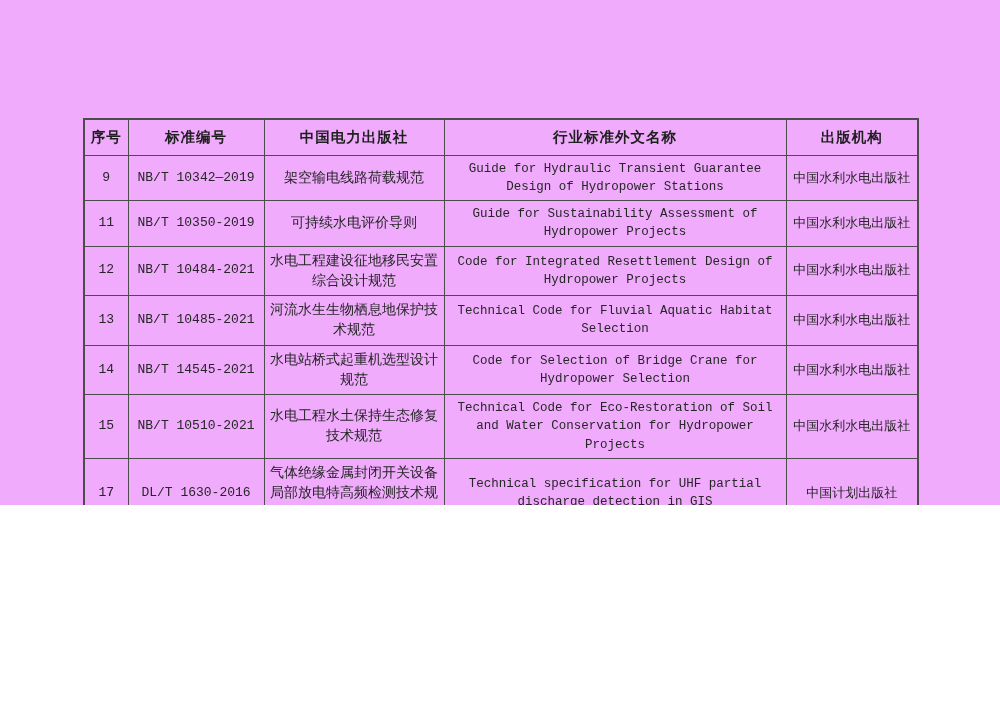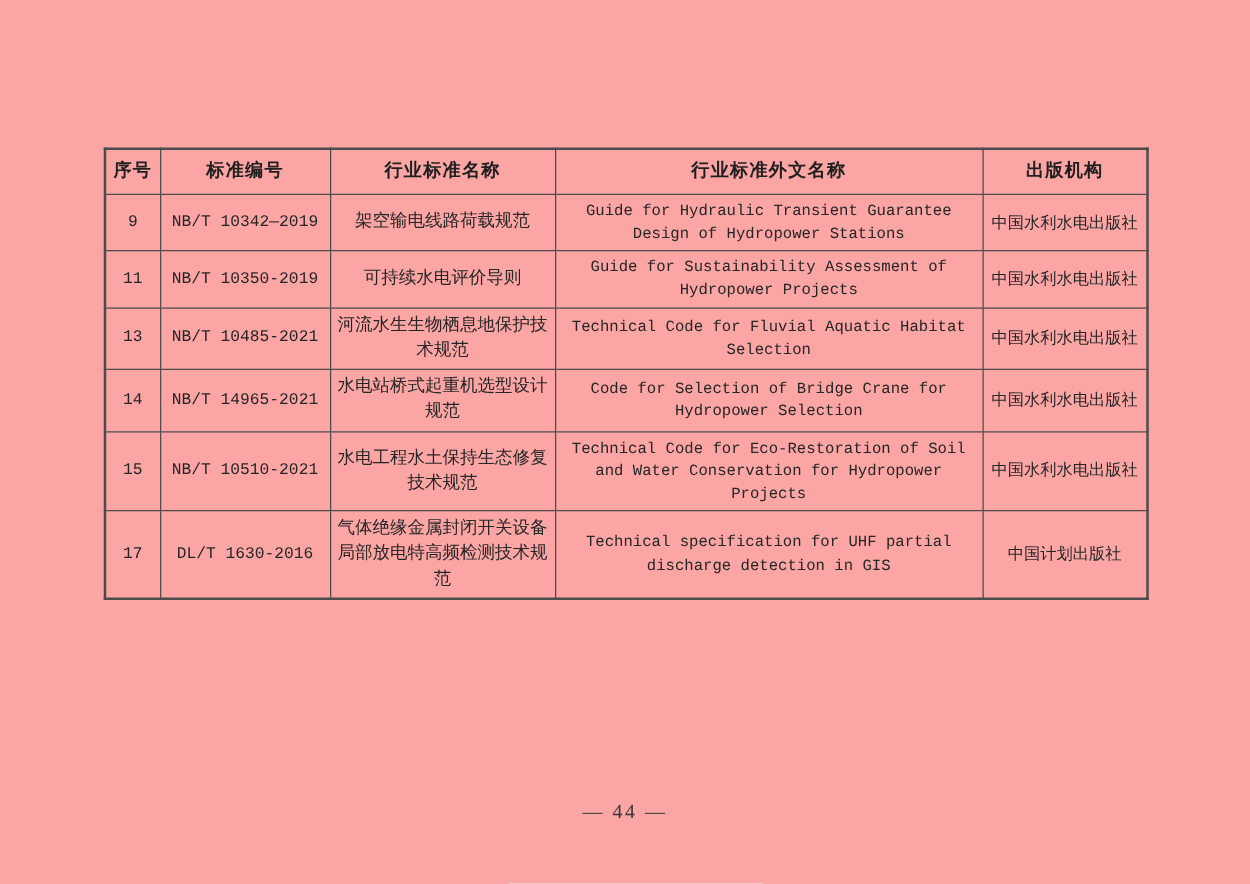--- a/index.html
+++ b/index.html
@@ -3,22 +3,22 @@
 <meta charset="utf-8">
 <style>
   html, body {
     margin: 0;
     padding: 0;
     background: #ffffff;
   }
   .page {
     position: relative;
     width: 1000px;
-    height: 707px;
-    background: #fca5a5;
+    height: 505px;
+    background: #f0abfc;
     font-family: "Liberation Serif", "DejaVu Serif", serif;
     color: #262626;
     overflow: hidden;
   }
   table.standards {
     position: absolute;
     left: 83px;
     top: 118px;
     width: 834px;
     border-collapse: collapse;
@@ -84,50 +84,57 @@
       <col style="width:44px">
       <col style="width:136px">
       <col style="width:180px">
       <col style="width:342px">
       <col style="width:132px">
     </colgroup>
     <thead>
       <tr>
         <th>序号</th>
         <th>标准编号</th>
-        <th>行业标准名称</th>
+        <th>中国电力出版社</th>
         <th>行业标准外文名称</th>
         <th>出版机构</th>
       </tr>
     </thead>
     <tbody>
         <tr>
       <td class="cell-no">9</td>
       <td class="cell-code">NB/T 10342—2019</td>
       <td class="cell-name-cn">架空输电线路荷载规范</td>
       <td class="cell-name-en">Guide for Hydraulic Transient Guarantee Design of Hydropower Stations</td>
       <td class="cell-publisher">中国水利水电出版社</td>
     </tr>
         <tr>
       <td class="cell-no">11</td>
       <td class="cell-code">NB/T 10350-2019</td>
       <td class="cell-name-cn">可持续水电评价导则</td>
       <td class="cell-name-en">Guide for Sustainability Assessment of Hydropower Projects</td>
       <td class="cell-publisher">中国水利水电出版社</td>
     </tr>
         <tr>
+      <td class="cell-no">12</td>
+      <td class="cell-code">NB/T 10484-2021</td>
+      <td class="cell-name-cn">水电工程建设征地移民安置综合设计规范</td>
+      <td class="cell-name-en">Code for Integrated Resettlement Design of Hydropower Projects</td>
+      <td class="cell-publisher">中国水利水电出版社</td>
+    </tr>
+        <tr>
       <td class="cell-no">13</td>
       <td class="cell-code">NB/T 10485-2021</td>
       <td class="cell-name-cn">河流水生生物栖息地保护技术规范</td>
       <td class="cell-name-en">Technical Code for Fluvial Aquatic Habitat Selection</td>
       <td class="cell-publisher">中国水利水电出版社</td>
     </tr>
         <tr>
       <td class="cell-no">14</td>
-      <td class="cell-code">NB/T 14965-2021</td>
+      <td class="cell-code">NB/T 14545-2021</td>
       <td class="cell-name-cn">水电站桥式起重机选型设计规范</td>
       <td class="cell-name-en">Code for Selection of Bridge Crane for Hydropower Selection</td>
       <td class="cell-publisher">中国水利水电出版社</td>
     </tr>
         <tr>
       <td class="cell-no">15</td>
       <td class="cell-code">NB/T 10510-2021</td>
       <td class="cell-name-cn">水电工程水土保持生态修复技术规范</td>
       <td class="cell-name-en">Technical Code for Eco-Restoration of Soil and Water Conservation for Hydropower Projects</td>
       <td class="cell-publisher">中国水利水电出版社</td>

